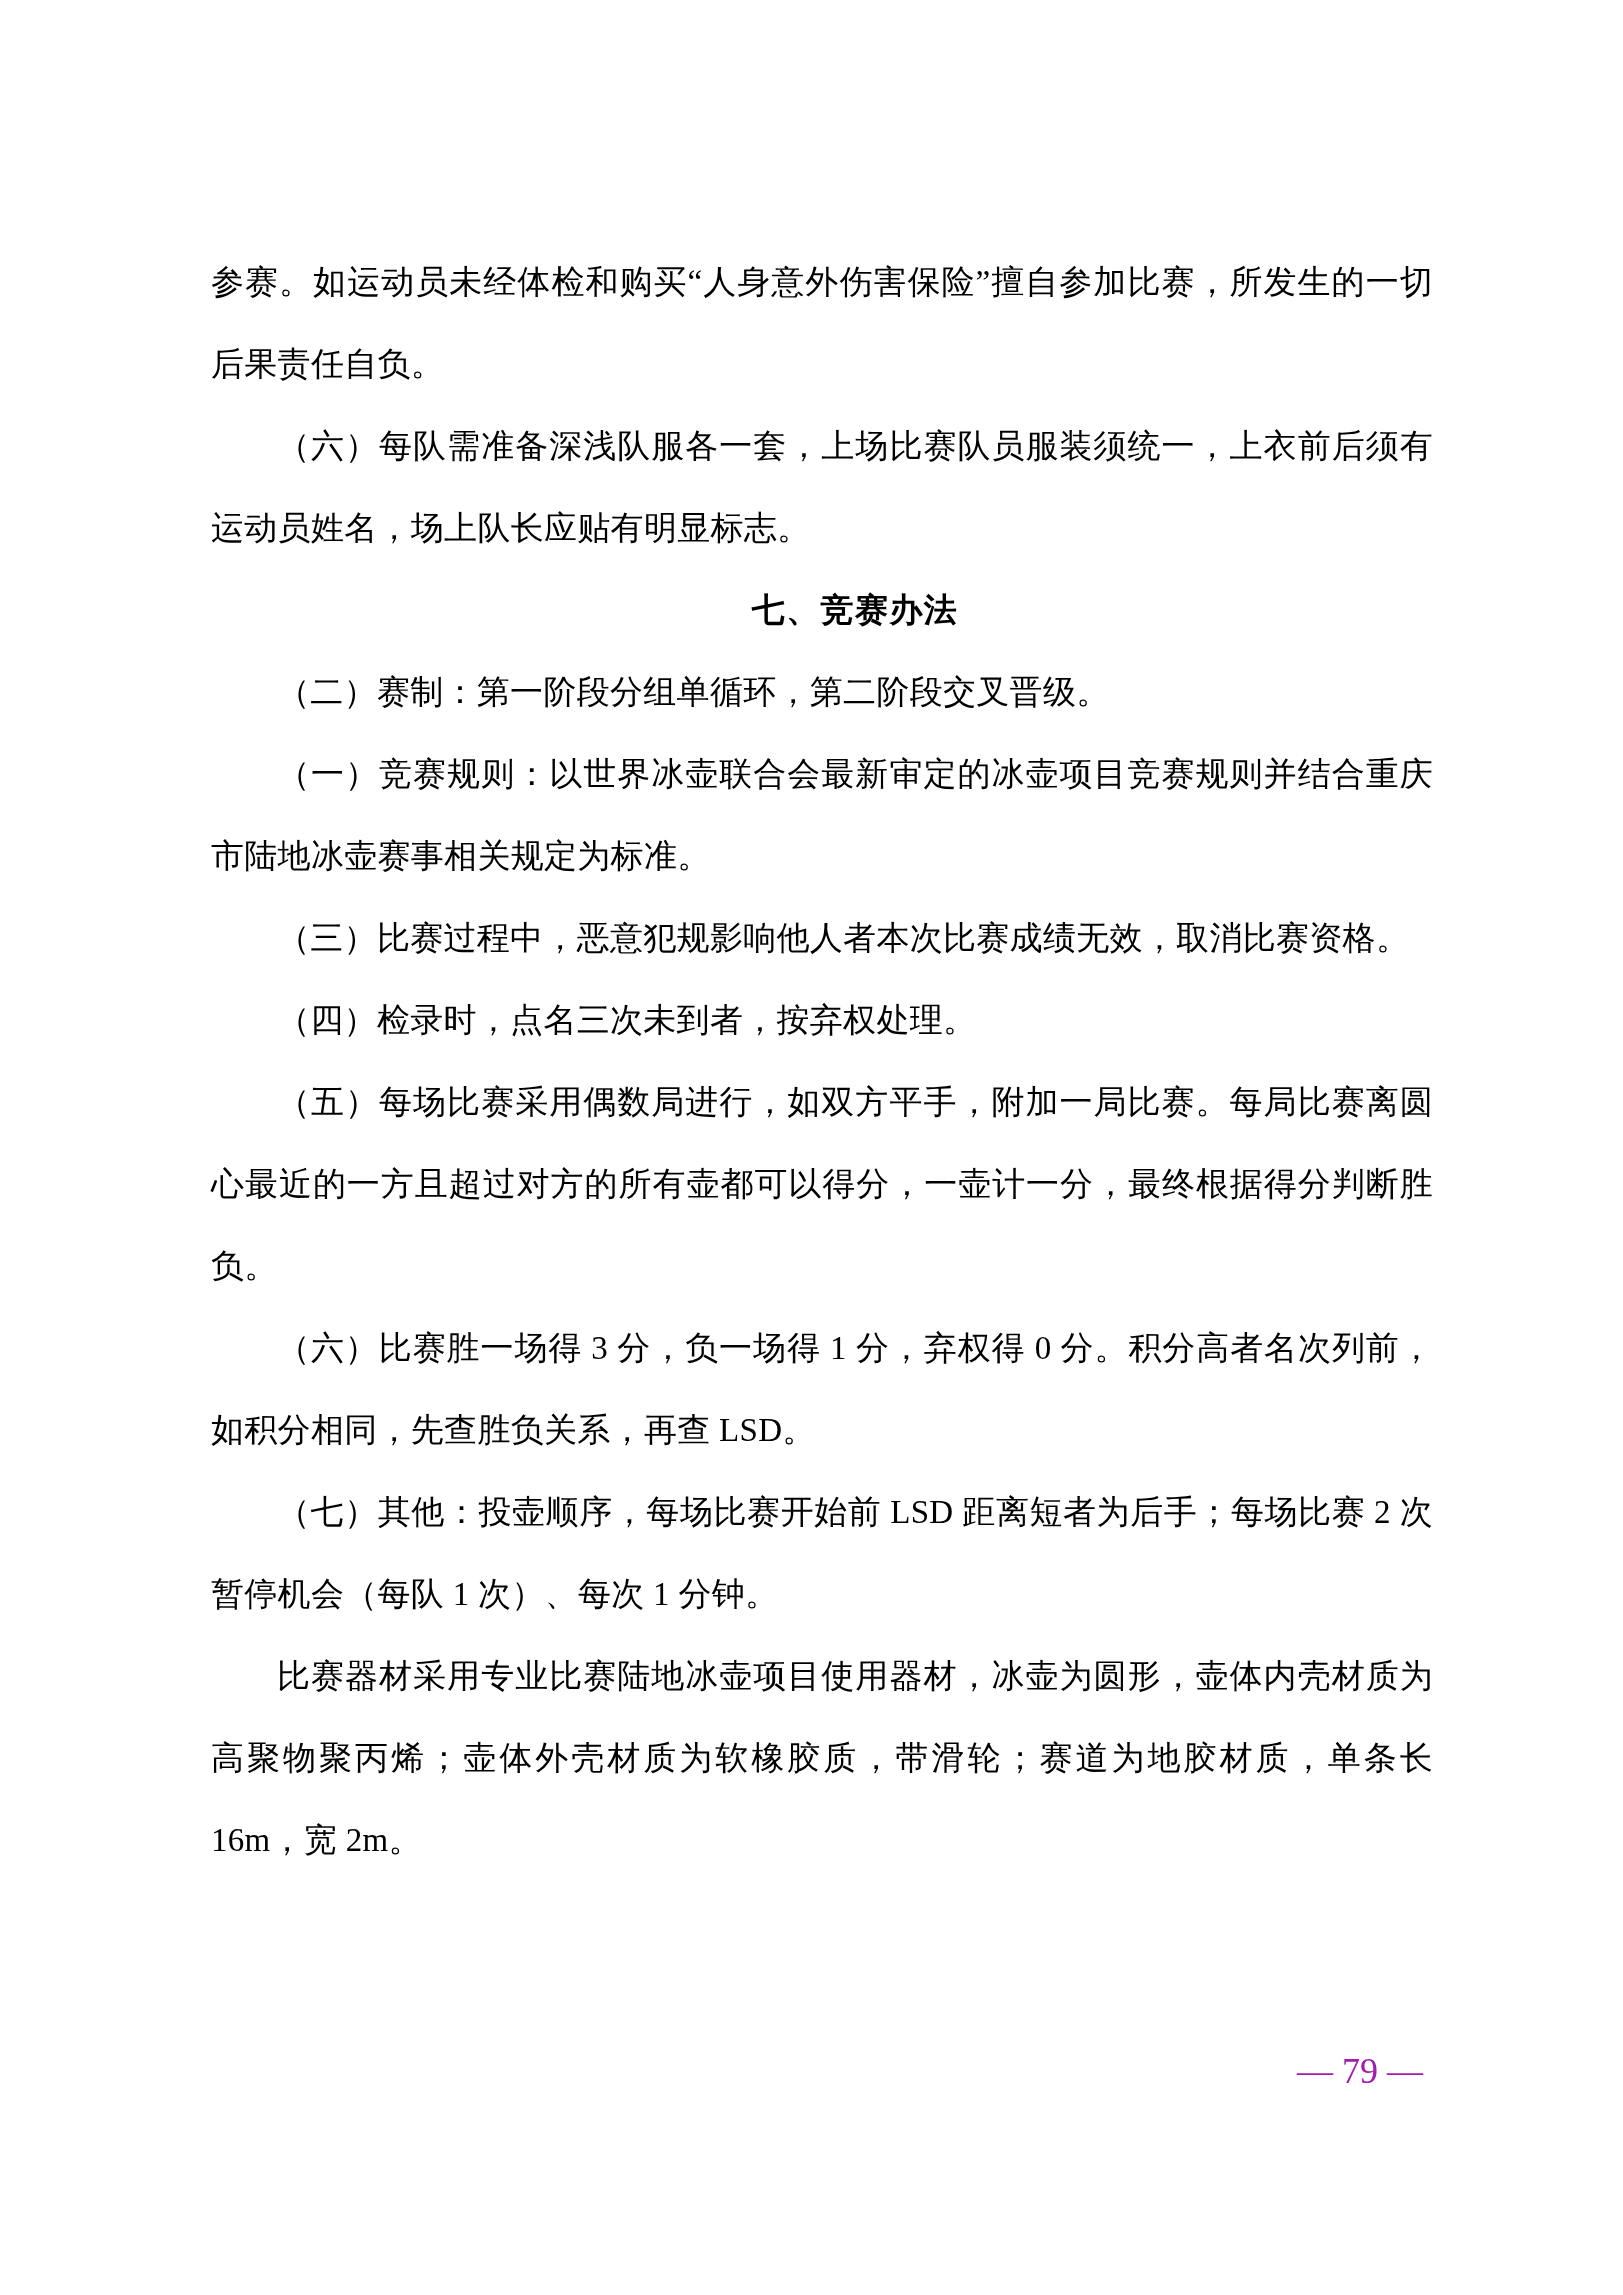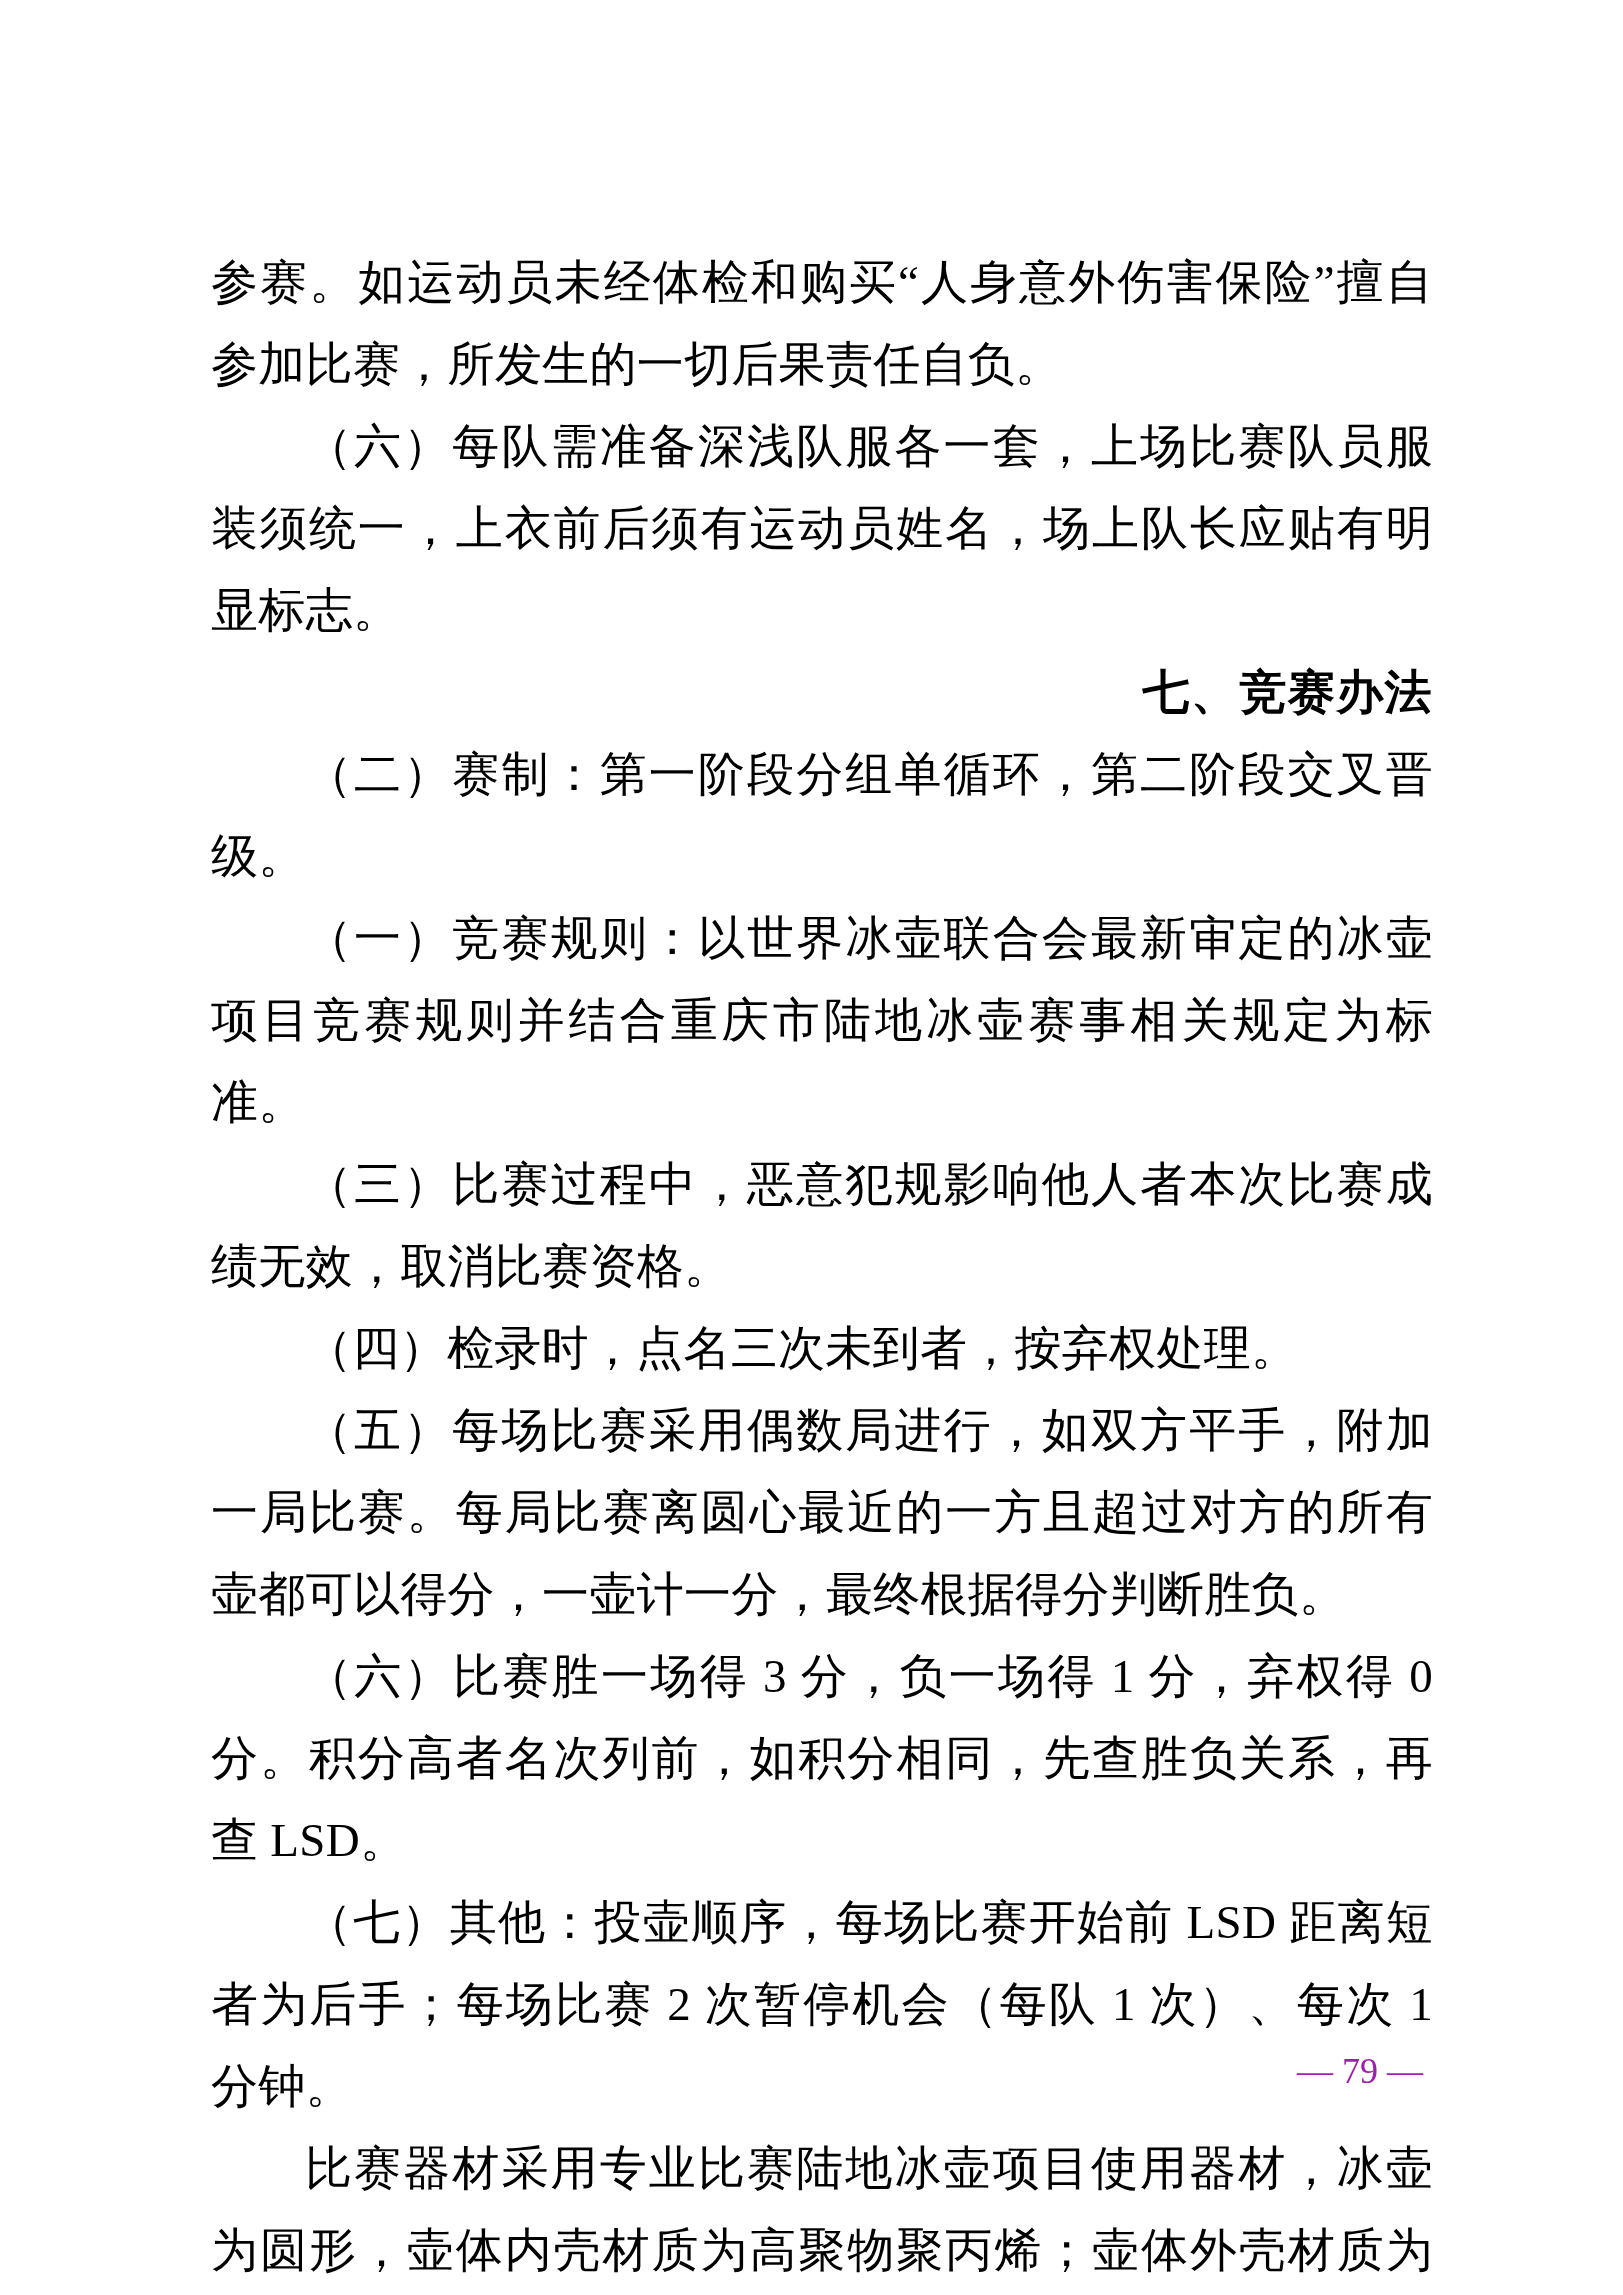--- a/index.html
+++ b/index.html
@@ -17,34 +17,34 @@
   .content {
     position: absolute;
     left: 211px;
     top: 241px;
     width: 1222px;
   }
   p.line {
     margin: 0;
     padding: 0;
     font-family: "Liberation Serif", "DejaVu Serif", serif;
-    font-size: 47px;
+    font-size: 33px;
     line-height: 82px;
     color: #000000;
     text-align: justify;
     text-justify: inter-character;
     letter-spacing: 0.3px;
   }
   p.indent {
     text-indent: 2em;
   }
   p.heading {
     font-family: "Liberation Sans", "DejaVu Sans", sans-serif;
     font-weight: 700;
-    text-align: right;
+    text-align: center;
     letter-spacing: 1.4px;
   }
   .page-number {
     position: absolute;
     top: 2049px;
     right: 200px;
     font-family: "Liberation Serif", "DejaVu Serif", serif;
     font-size: 36px;
     line-height: 44px;
     color: #a21caf;

